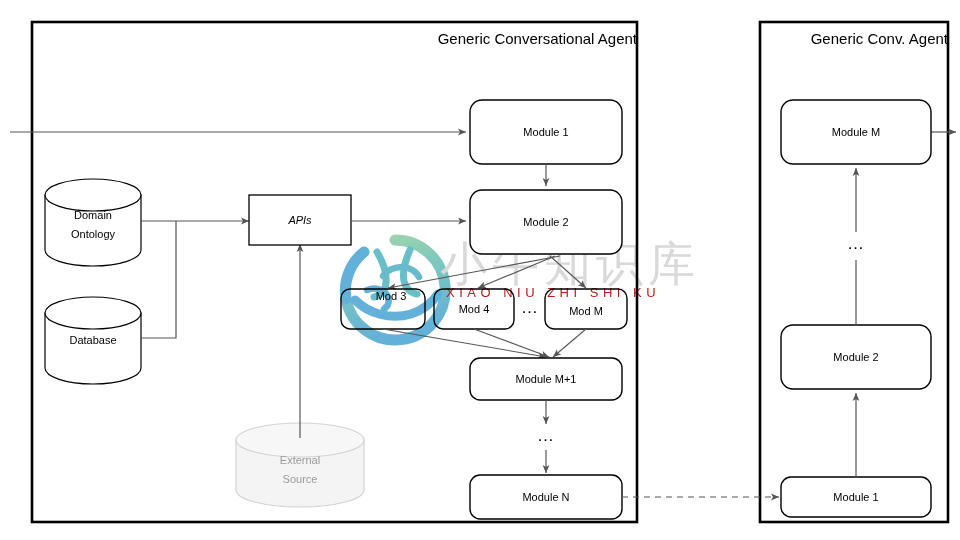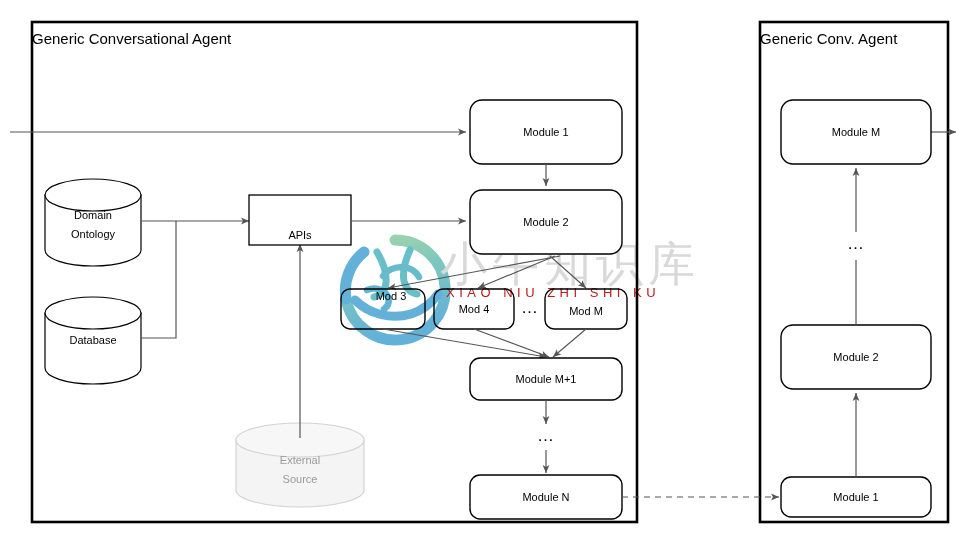--- a/index.html
+++ b/index.html
@@ -31,21 +31,21 @@
     color: #000000;
     font-size: 11px;
     line-height: 19px;
     pointer-events: none;
     white-space: pre-line;
   }
   .panel-title {
     position: absolute;
     color: #000000;
     font-size: 15px;
-    text-align: left;
+    text-align: right;
     width: 100%;
   }
   .ext-label {
     color: #9a9a9a;
   }
   .ellipsis-label {
     position: absolute;
     color: #000000;
     font-size: 17px;
     letter-spacing: 1px;
@@ -173,21 +173,21 @@
 
   <div class="panel-title" style="left:32px; top:30px; width:605px;">Generic Conversational Agent</div>
   <div class="panel-title" style="left:760px; top:30px; width:188px;">Generic Conv. Agent</div>
 
   <div class="node-label" style="left:45px; top:200px; width:96px; height:50px;">Domain
 Ontology</div>
   <div class="node-label ext-label" style="left:236px; top:446px; width:128px; height:48px;">External
 Source</div>
   <div class="node-label" style="left:45px; top:320px; width:96px; height:40px;">Database</div>
 
-  <div class="node-label" style="left:249px; top:210px; width:102px; height:50px;">APIs</div>
+  <div class="node-label" style="left:249px; top:195px; width:102px; height:50px;font-style:italic;">APIs</div>
 
   <div class="node-label" style="left:470px; top:100px; width:152px; height:64px;">Module 1</div>
   <div class="node-label" style="left:470px; top:190px; width:152px; height:64px;">Module 2</div>
 
   <div class="node-label" style="left:341px; top:276px; width:100px; height:40px;">Mod 3</div>
   <div class="node-label" style="left:434px; top:289px; width:80px; height:40px;">Mod 4</div>
   <div class="node-label" style="left:545px; top:289px; width:82px; height:44px;">Mod M</div>
   <div class="ellipsis-label" style="left:515px; top:298px; width:30px;">…</div>
 
   <div class="node-label" style="left:470px; top:358px; width:152px; height:42px;">Module M+1</div>

